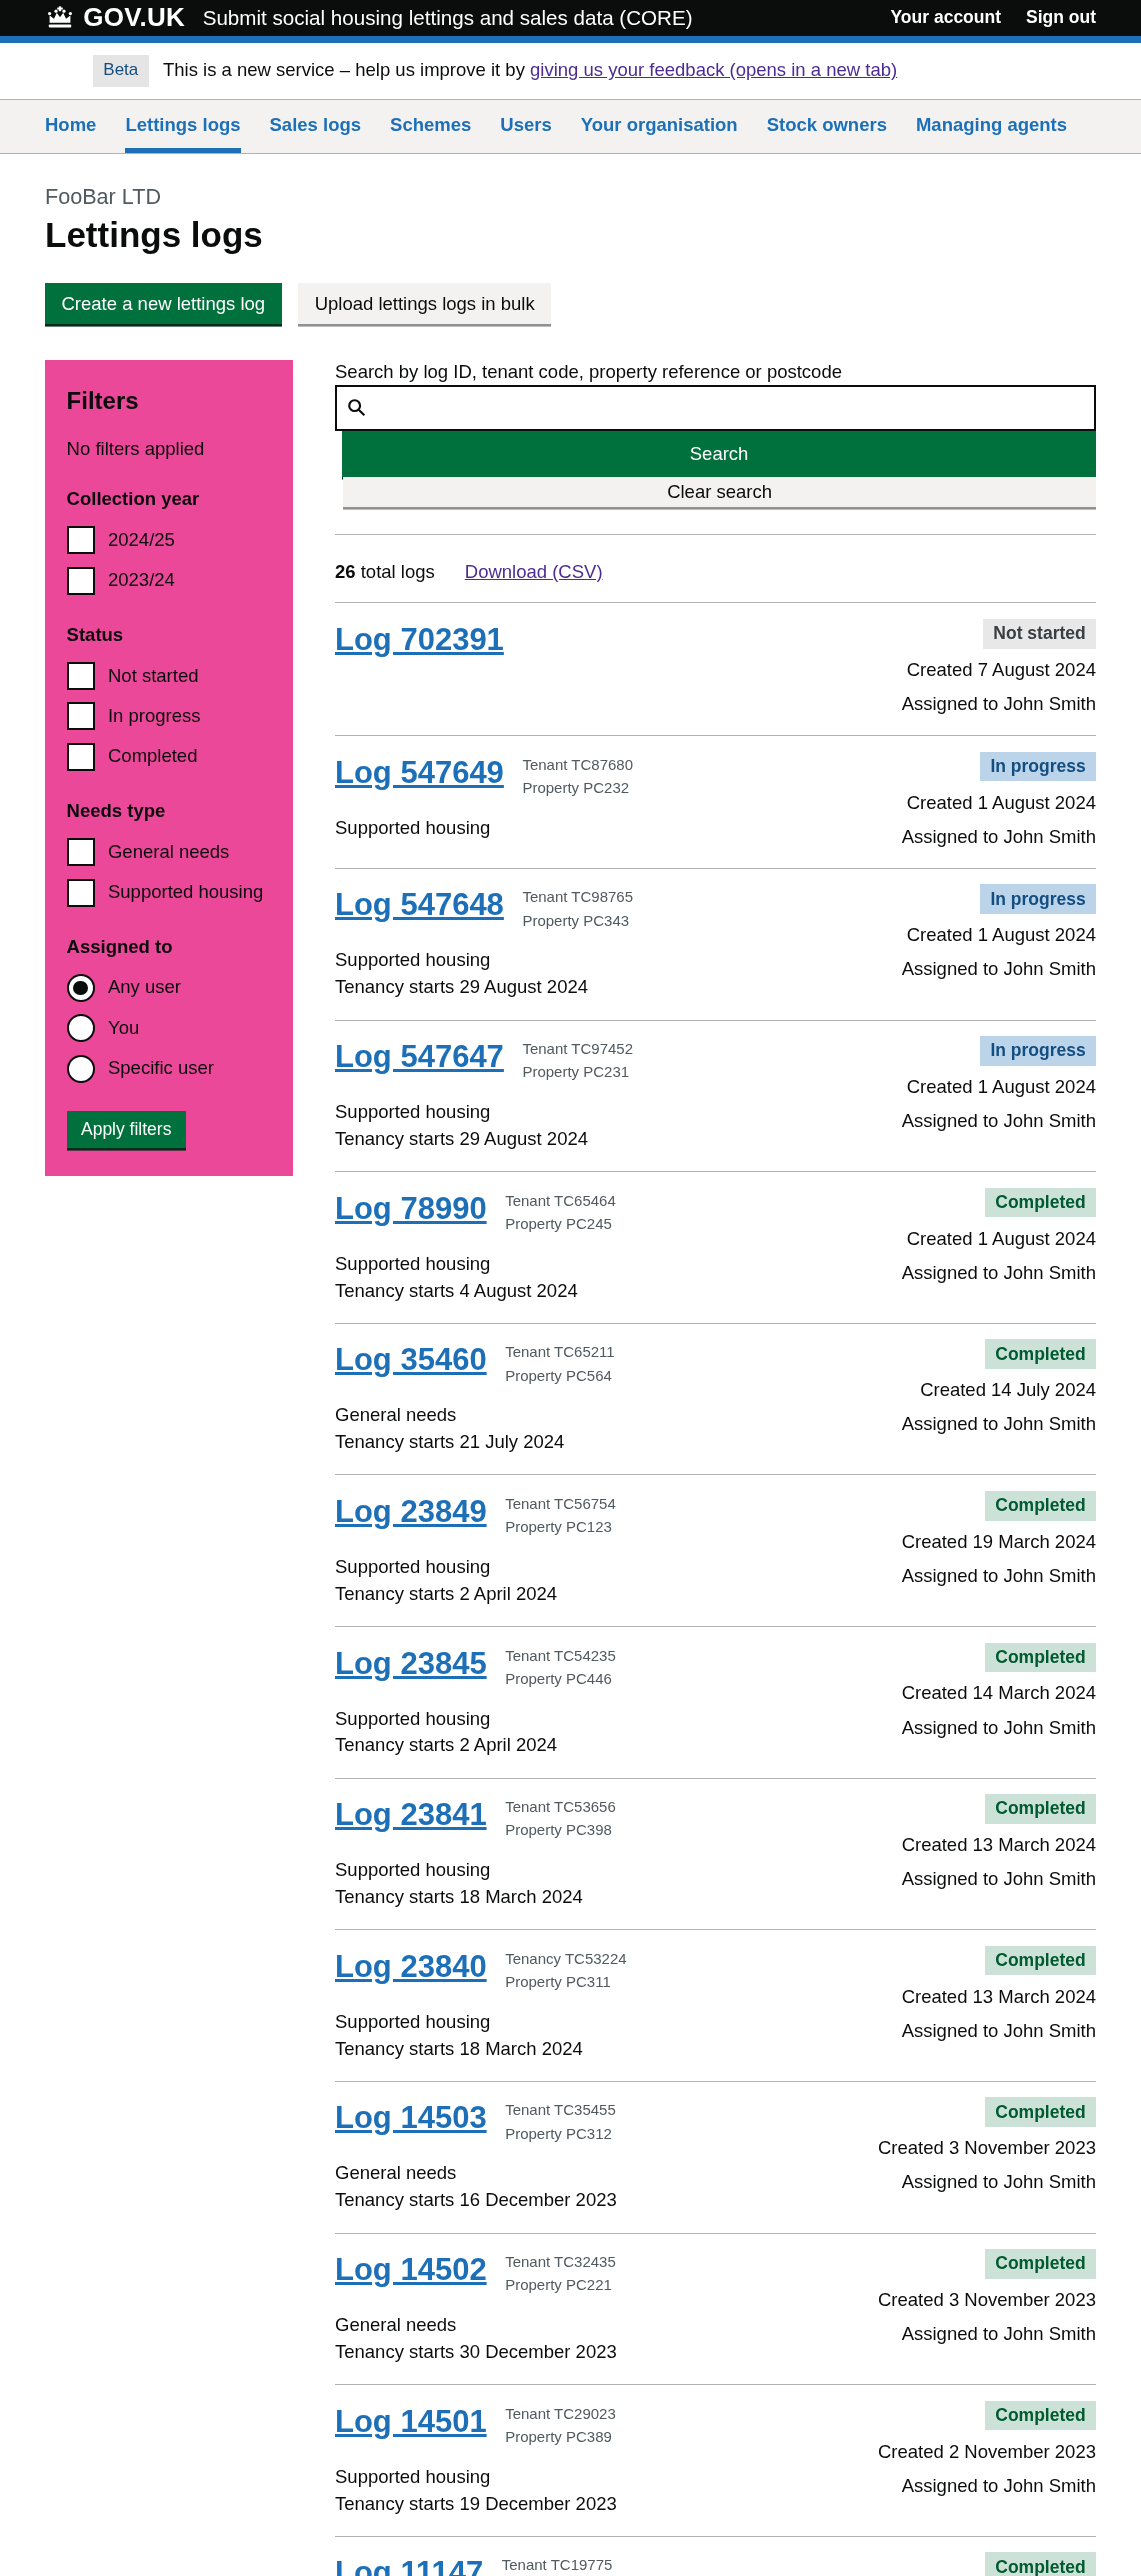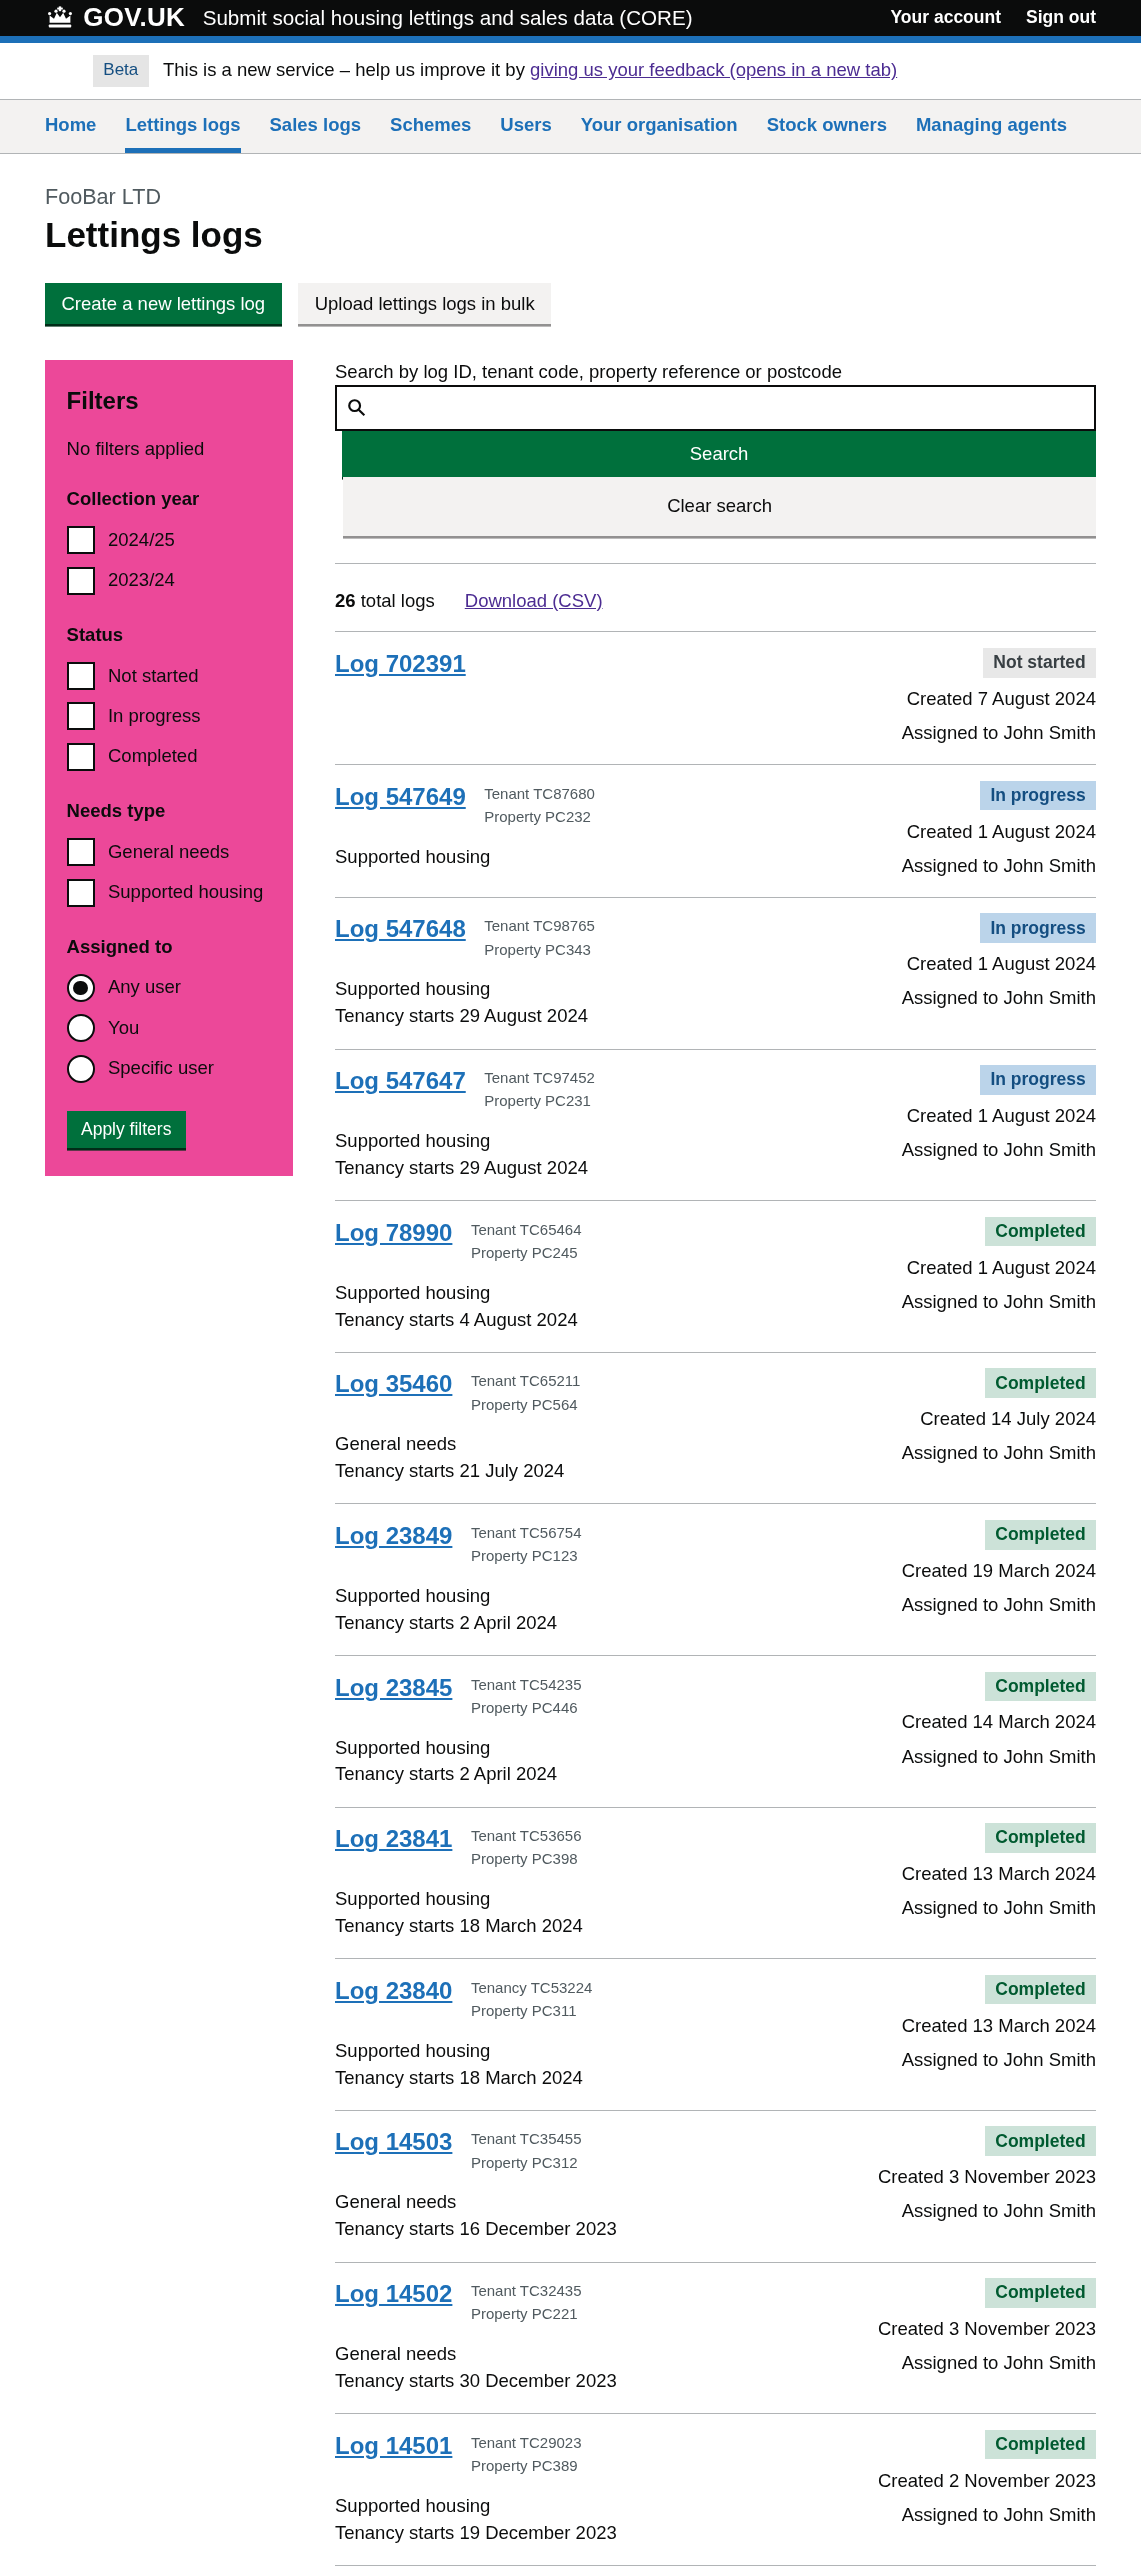--- a/index.html
+++ b/index.html
@@ -217,21 +217,21 @@
     background: transparent;
   }
   .btn-search {
     margin-left: 7.2px;
     height: 46px;
     padding: 0 17.5px;
     box-shadow: 0 2.6px 0 #002d18;
   }
   .btn-clear {
     margin-left: 8.2px;
-    height: 59px;
+    height: 30px;
     padding: 0 15.5px;
     box-shadow: 0 2.6px 0 #929191;
   }
   .results-rule {
     border: none;
     border-top: 1px solid #b1b4b6;
     margin: 27px 0 0 0;
   }
   .results-line {
     margin: 25px 0 17.5px 0;
@@ -256,21 +256,21 @@
   }
   .log-left { flex: 1 1 auto; }
   .log-title-row {
     display: flex;
     align-items: flex-start;
     gap: 18.5px;
     margin-bottom: 15.5px;
   }
   .log-link {
     color: #1d70b8;
-    font-size: 24px;
+    font-size: 31px;
     font-weight: bold;
     text-decoration: underline;
     white-space: nowrap;
   }
   .log-codes {
     font-size: 15px;
     color: #505a5f;
     line-height: 1.55;
     padding-top: 1px;
   }

